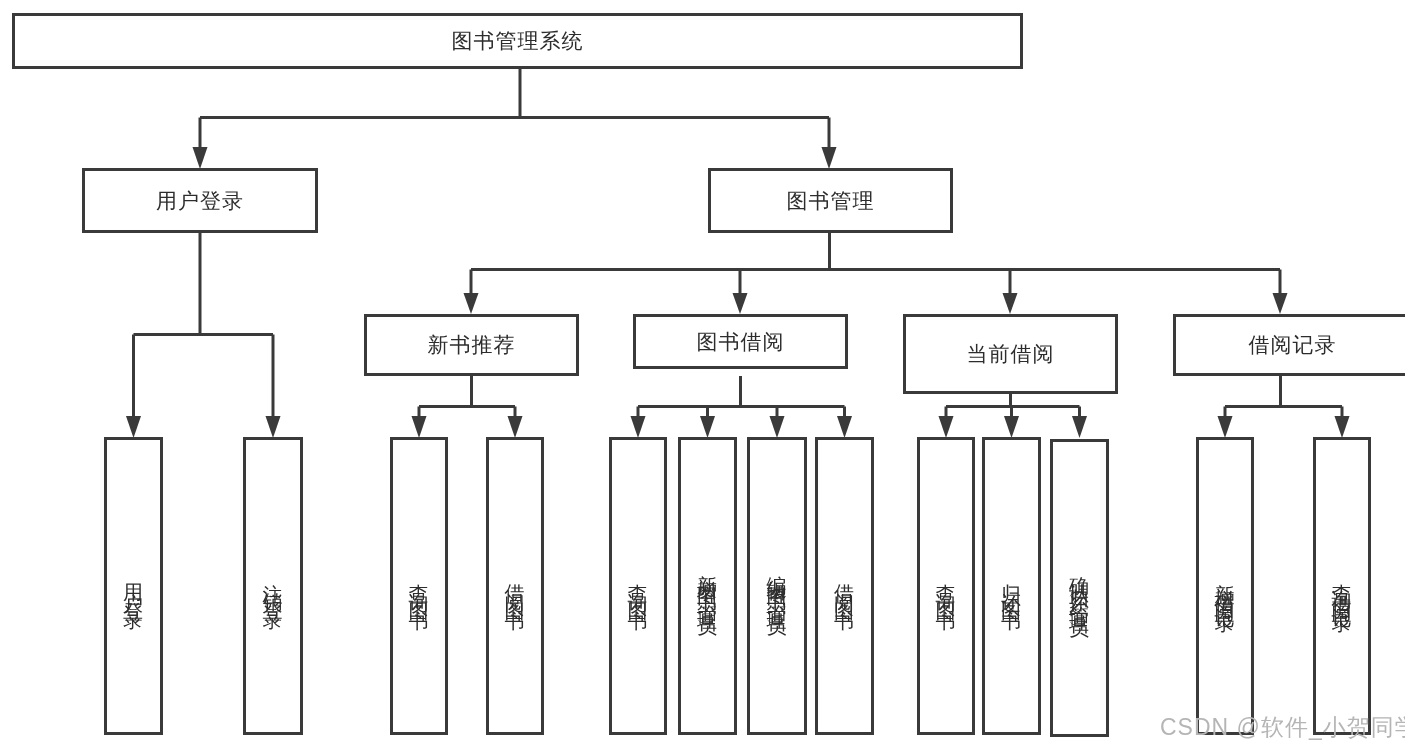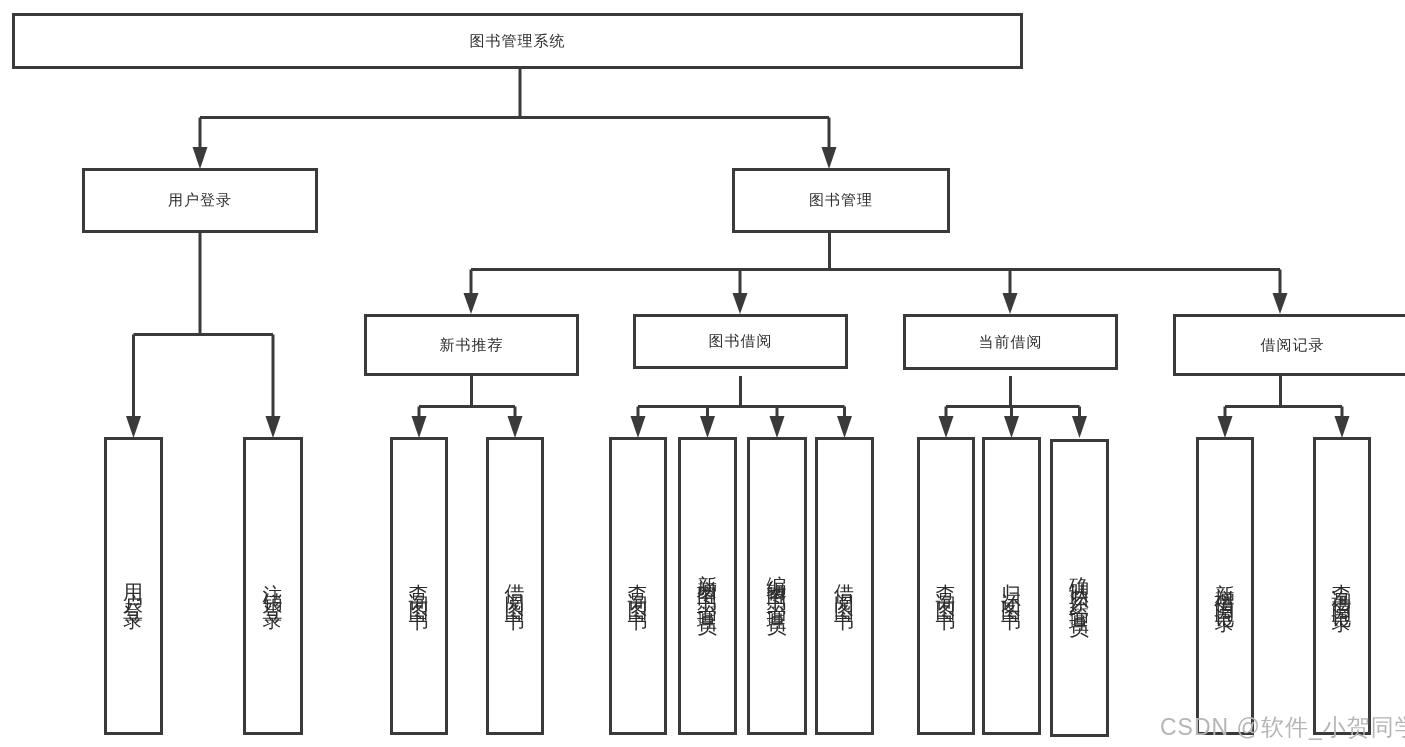--- a/index.html
+++ b/index.html
@@ -19,21 +19,21 @@
   }
   .box {
     position: absolute;
     box-sizing: border-box;
     background: #ffffff;
     border: 3px solid #3a3a3a;
     color: #2d2d2d;
     display: flex;
     align-items: center;
     justify-content: center;
-    font-size: 15px;
+    font-size: 21px;
     letter-spacing: 1px;
     white-space: nowrap;
   }
   .leaf {
     font-size: 20px;
     letter-spacing: 0;
     writing-mode: vertical-rl;
     text-orientation: mixed;
     white-space: normal;
     line-height: 1;
@@ -129,25 +129,25 @@
       <polygon points="1072,416 1087,416 1079.5,438"></polygon>
 
       <polygon points="1217.5,416 1232.5,416 1225,438"></polygon>
       <polygon points="1334.5,416 1349.5,416 1342,438"></polygon>
     </g>
   </svg>
 
   <div class="box" style="left:12px; top:13px; width:1011px; height:56px;">图书管理系统</div>
 
   <div class="box" style="left:82px; top:168px; width:236px; height:65px;">用户登录</div>
-  <div class="box" style="left:732px; top:168px; width:218px; height:65px;">图书管理</div>
+  <div class="box" style="left:708px; top:168px; width:245px; height:65px;">图书管理</div>
 
   <div class="box" style="left:364px; top:314px; width:215px; height:62px;">新书推荐</div>
   <div class="box" style="left:633px; top:314px; width:215px; height:55px;">图书借阅</div>
-  <div class="box" style="left:903px; top:314px; width:215px; height:56px;">当前借阅</div>
+  <div class="box" style="left:903px; top:314px; width:215px; height:80px;">当前借阅</div>
   <div class="box" style="left:1173px; top:314px; width:239px; height:62px;">借阅记录</div>
 
   <div class="box leaf" style="left:104px; top:437px; width:59px; height:298px;">
       <span>用户登录</span>
     </div>
   <div class="box leaf" style="left:243px; top:437px; width:60px; height:298px;">
       <span>注销登录</span>
     </div>
 
   <div class="box leaf" style="left:390px; top:437px; width:58px; height:298px;">

